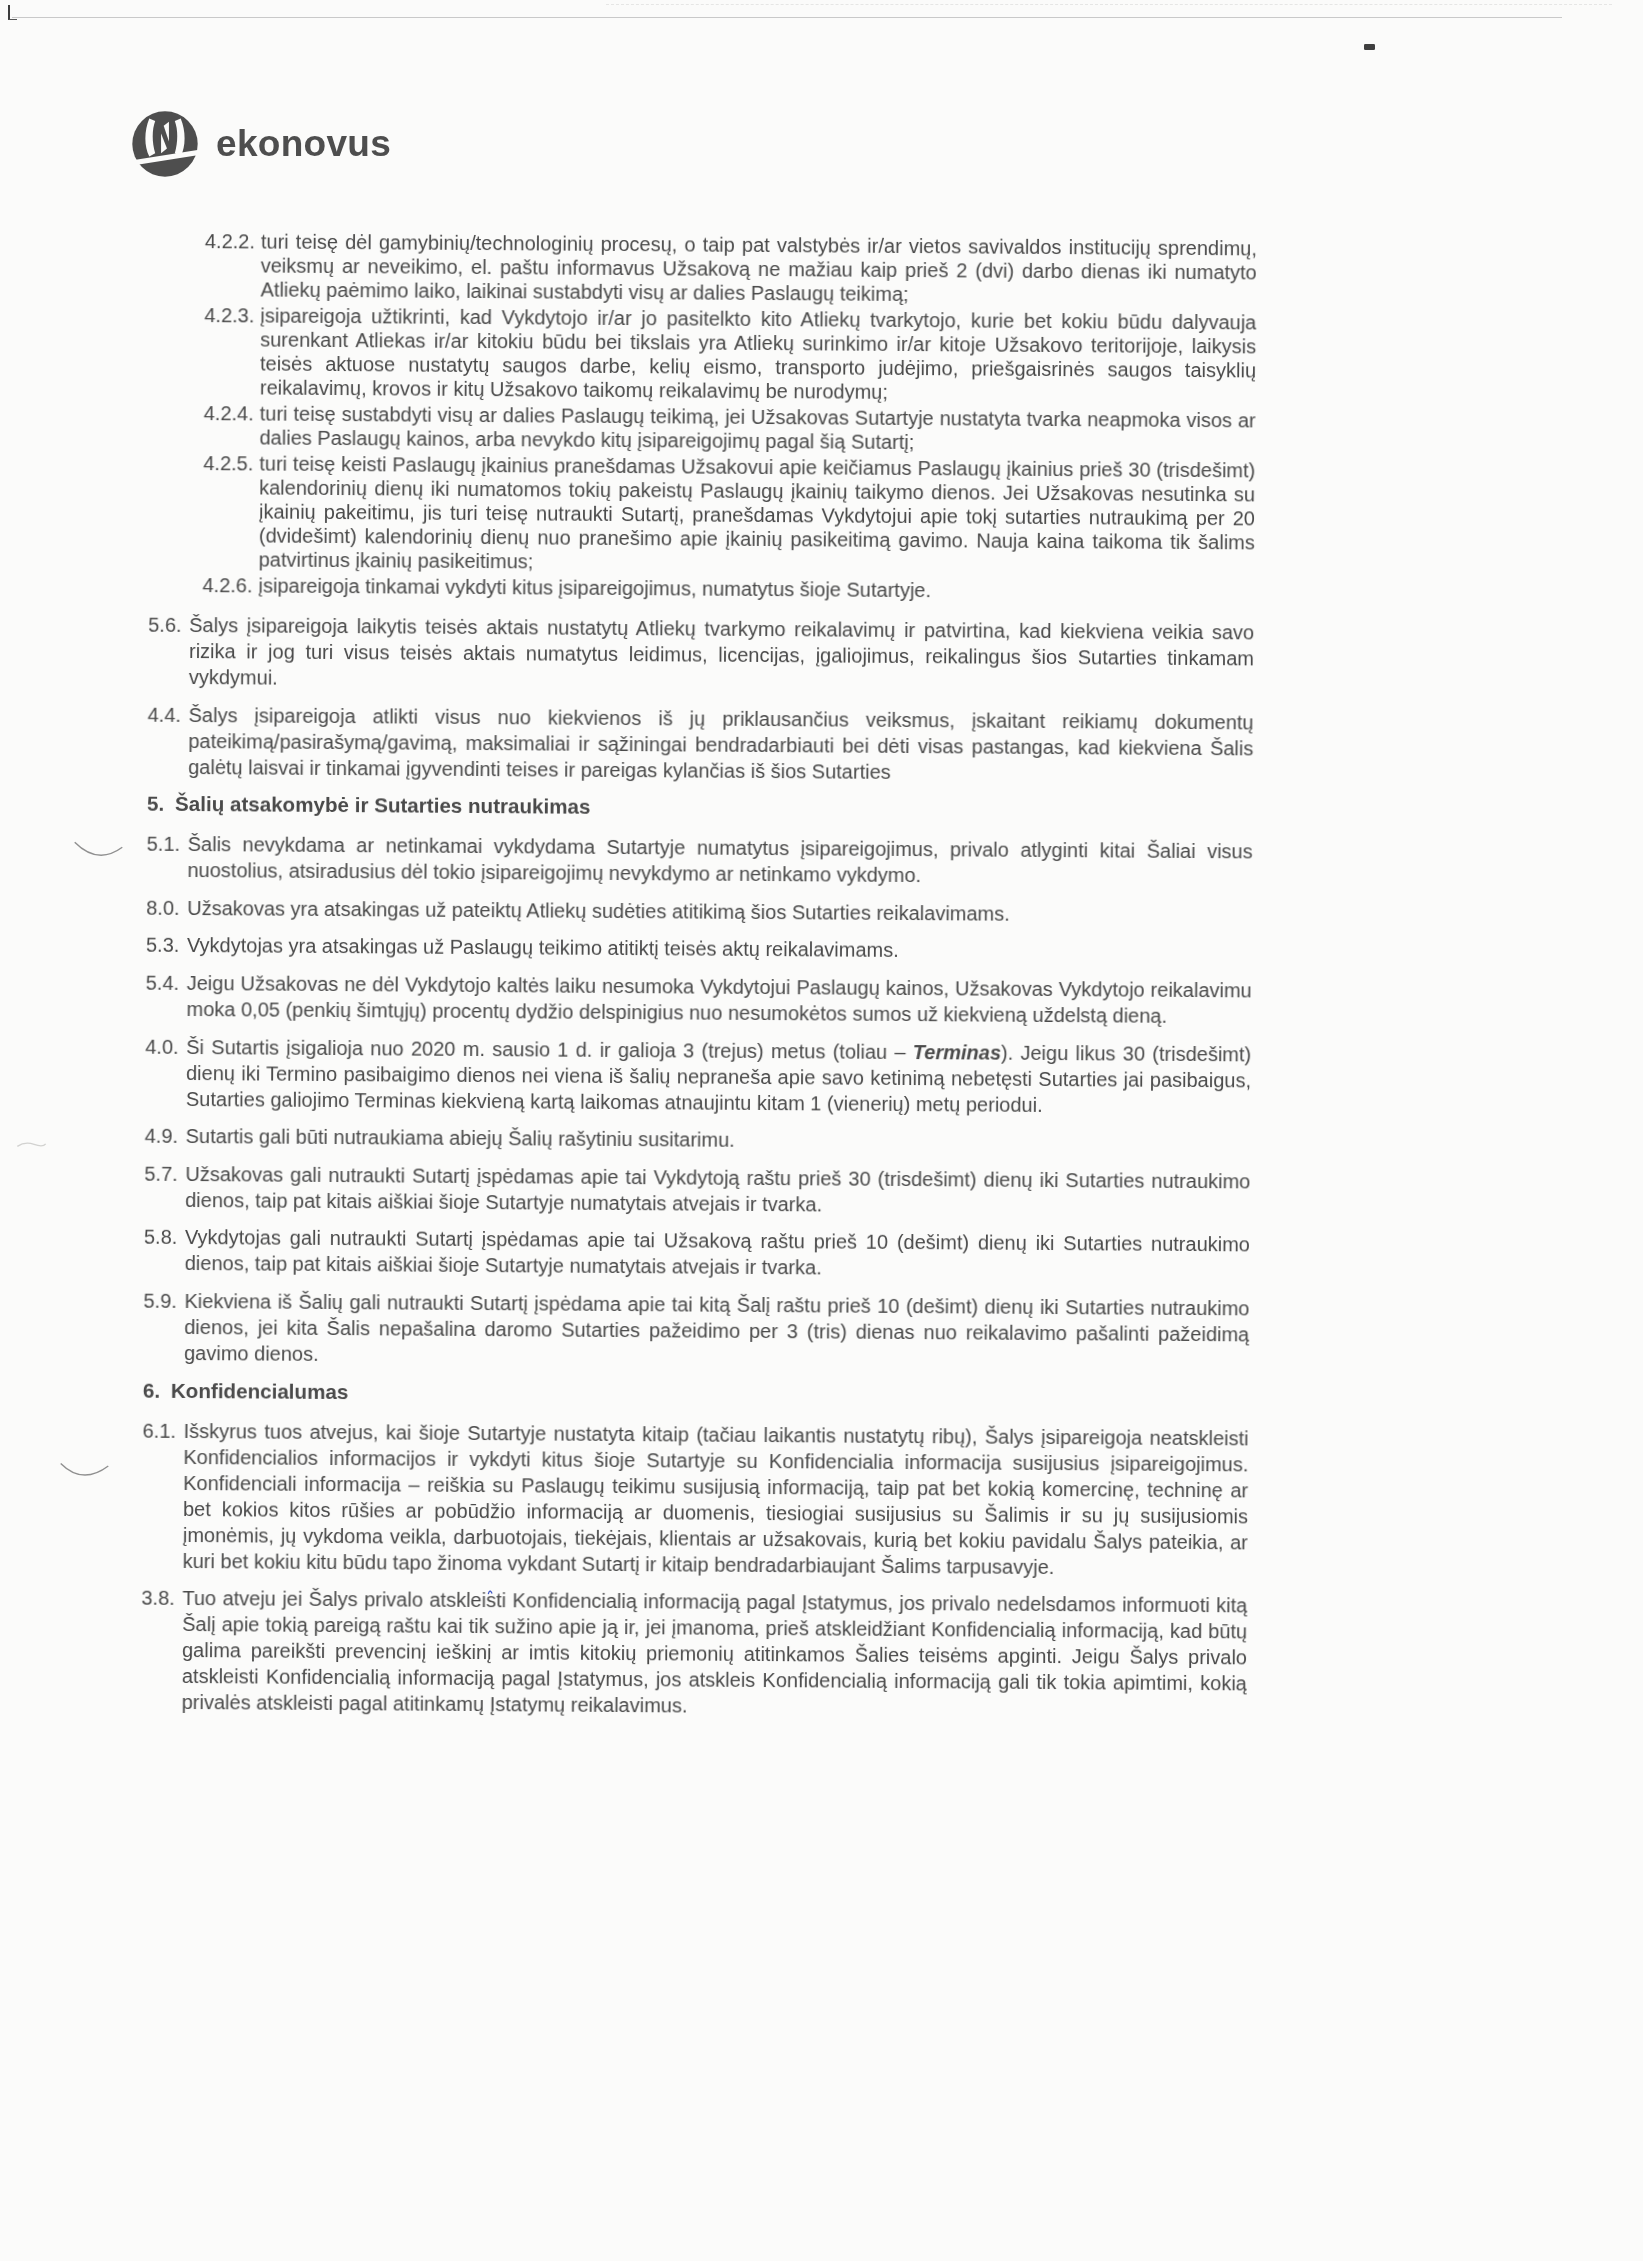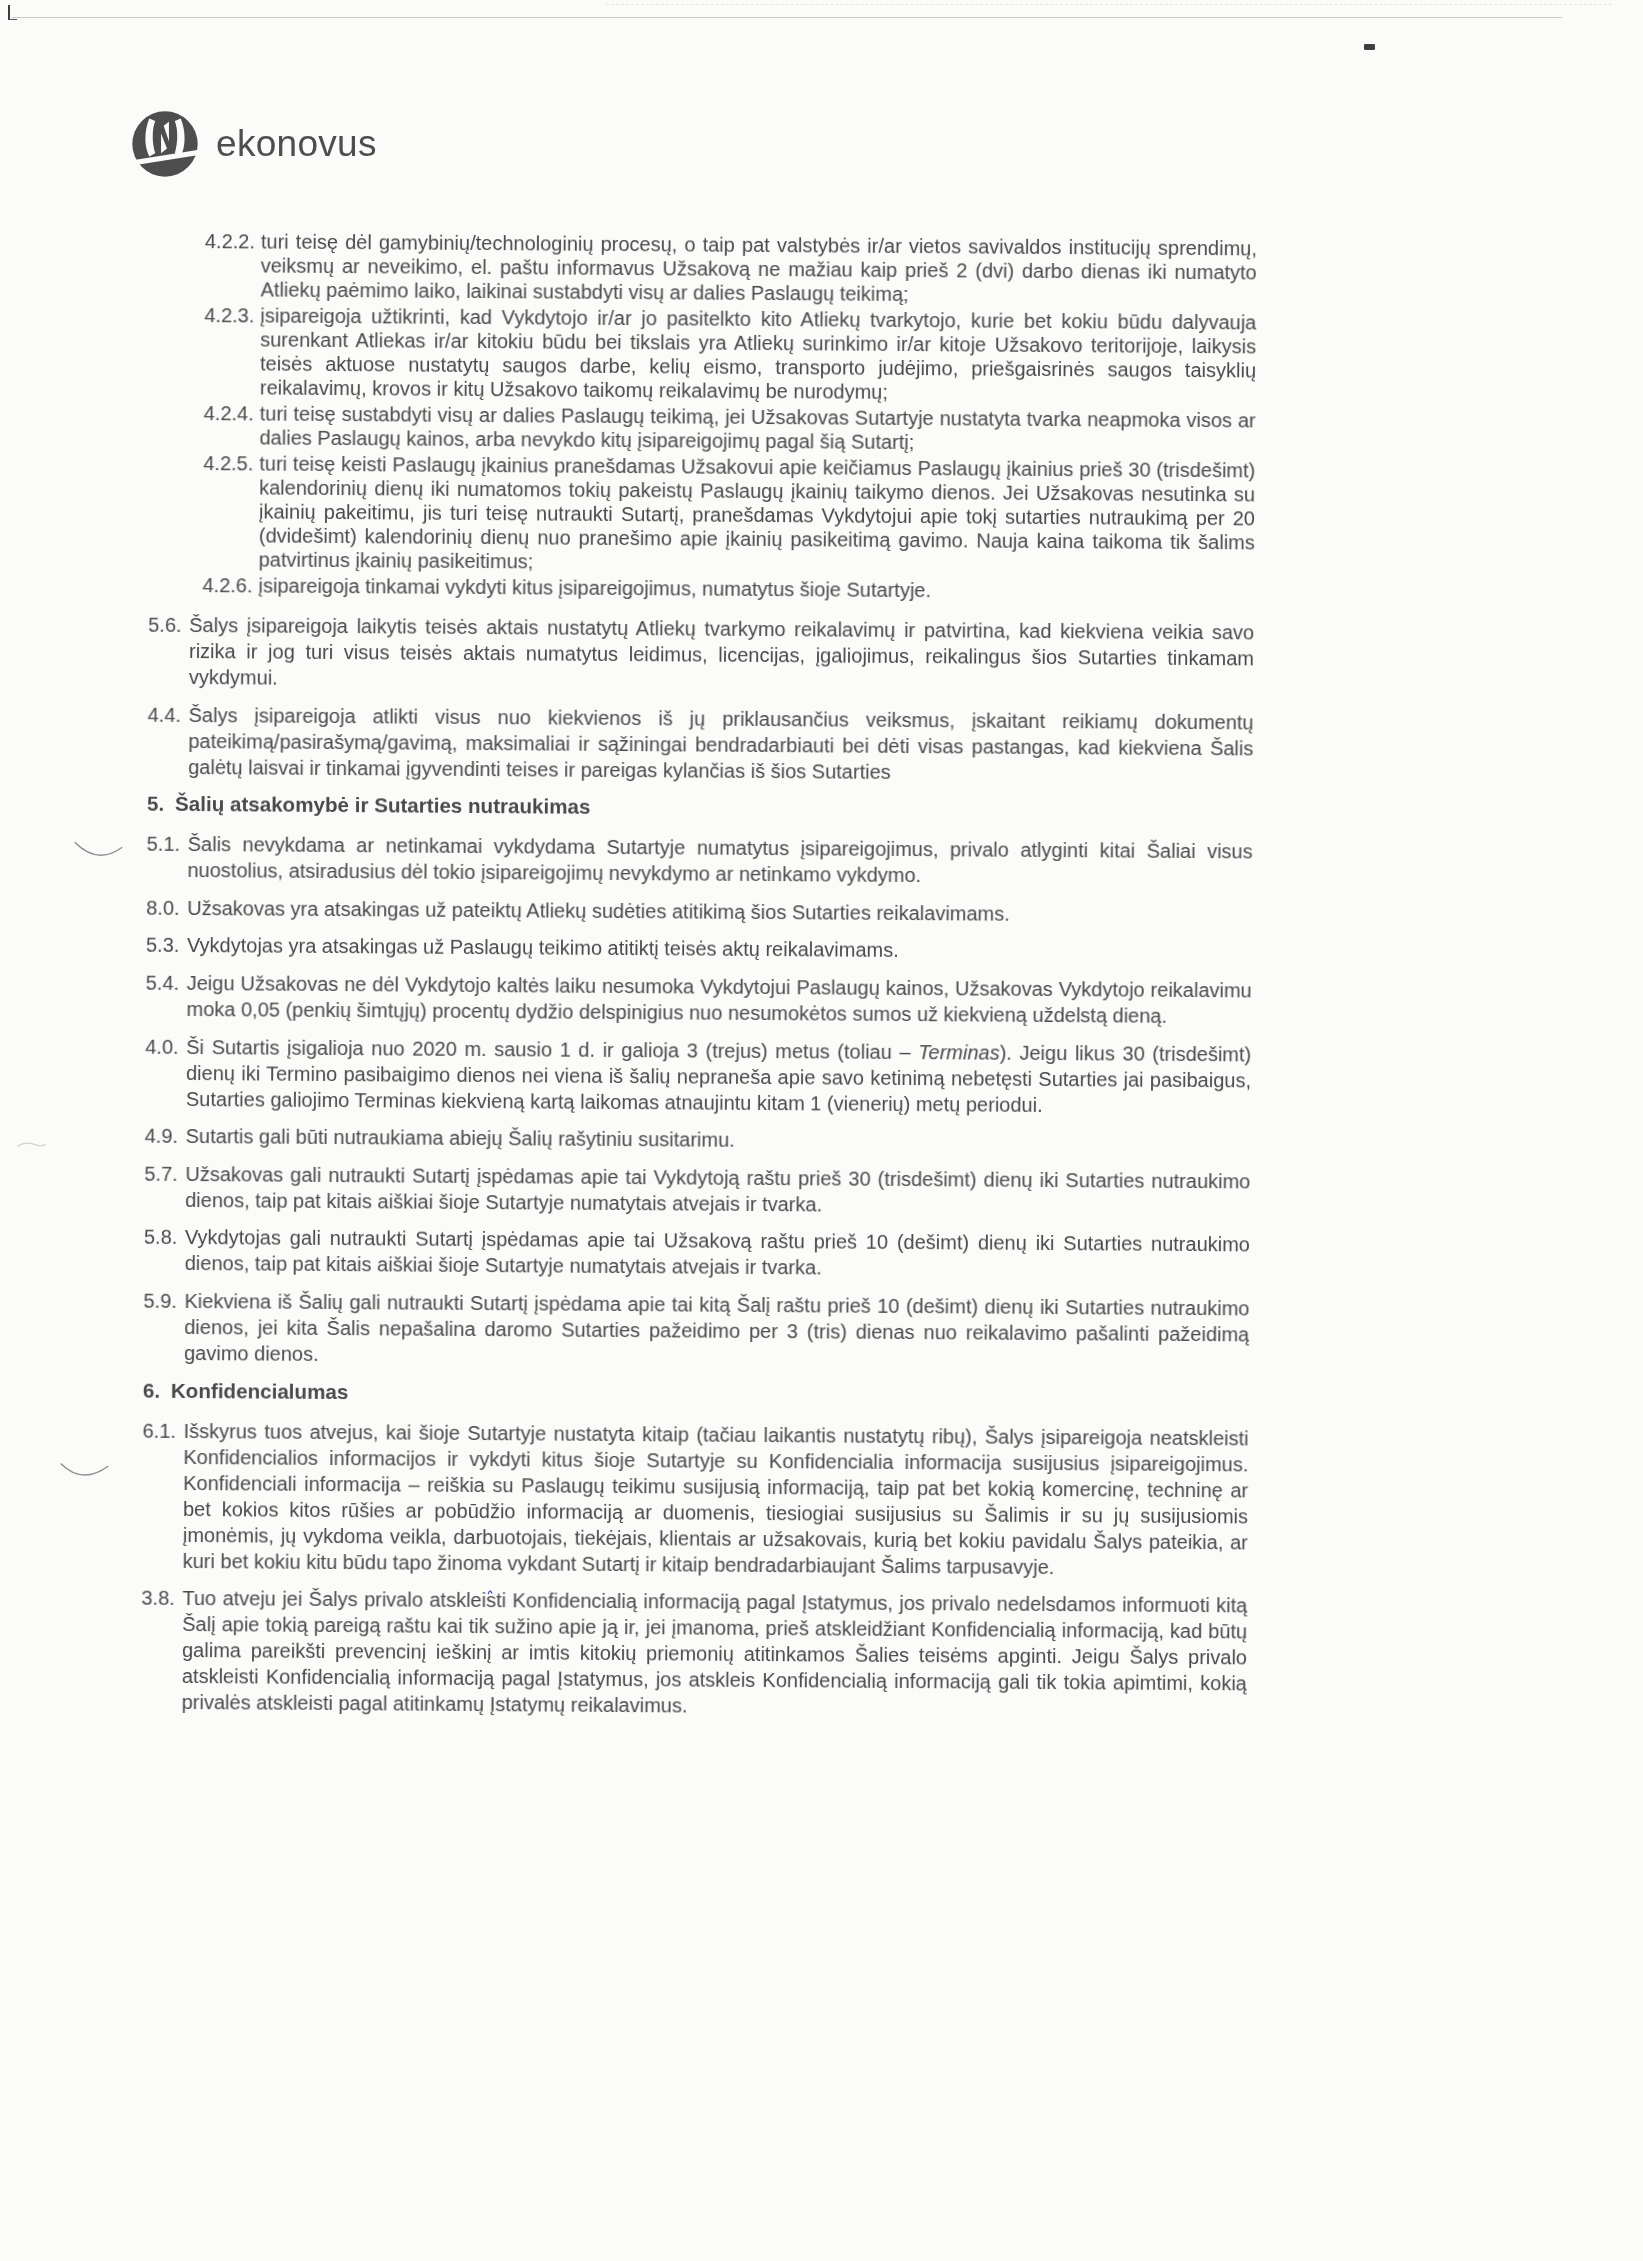--- a/index.html
+++ b/index.html
@@ -18,39 +18,39 @@
     overflow:hidden;
     position:relative;
   }
   .page{position:absolute;inset:0;}
 
   
   .logo-row{position:absolute;left:131px;top:108px;height:72px;display:flex;align-items:center;}
   .logo-icon{width:68px;height:68px;display:block;}
   .logo-text{
     margin-left:17px;
-    font-size:37px;font-weight:400;letter-spacing:0.3px;
+    font-size:37px;font-weight:700;letter-spacing:0.3px;
     color:var(--logo);
     filter:blur(0.2px);
   }
 
   
   .scan{
     position:absolute;left:0;top:229px;width:1644px;
     transform:rotate(.4deg);
     transform-origin:193px 0;
     filter:blur(0.1px);
   }
   .item{position:relative;box-sizing:border-box;font-size:20px;text-align:justify;}
   .item .num{position:absolute;left:16px;top:0;white-space:nowrap;}
   .l3{margin-left:189px;width:1068px;padding-left:72px;line-height:24px;margin-bottom:1.9px;}
   .l2{margin-left:135px;width:1122px;padding-left:57px;line-height:26px;margin-bottom:11.6px;}
   .heading{margin-left:135px;width:1122px;padding-left:44px;line-height:26px;
            margin-top:3.9px;margin-bottom:14px;font-weight:bold;font-size:20.6px;text-align:left;}
-  .em{font-style:italic;}
+  .em{font-style:italic;font-weight:bold;}
 
   
   .art{position:absolute;}
   .hairline{left:11.6px;top:17px;width:1550px;height:1.3px;background:#c9c9c9;}
   .dashline{left:606px;top:3.9px;width:1006px;height:0;border-top:1.3px dashed #e6e6e5;}
   .corner-tick{left:7.7px;top:5.2px;width:7.7px;height:14px;
                border-left:2.6px solid #3c3c3c;border-bottom:1.9px solid #555;}
   .dash-tr{left:1364px;top:44px;width:11px;height:6.4px;background:#3f3f3f;border-radius:1.3px;}
   .pen1{left:72px;top:837px;}
   .pen2{left:58px;top:1457px;}

